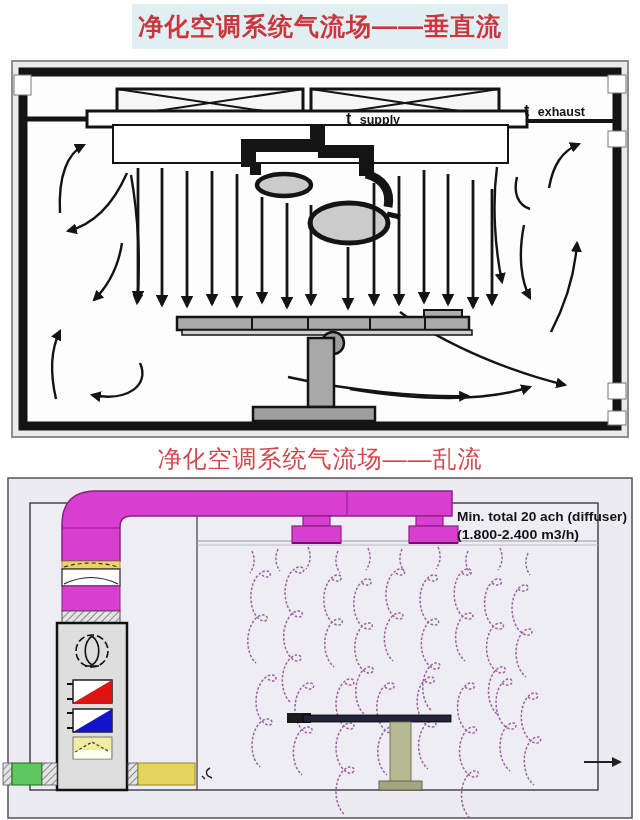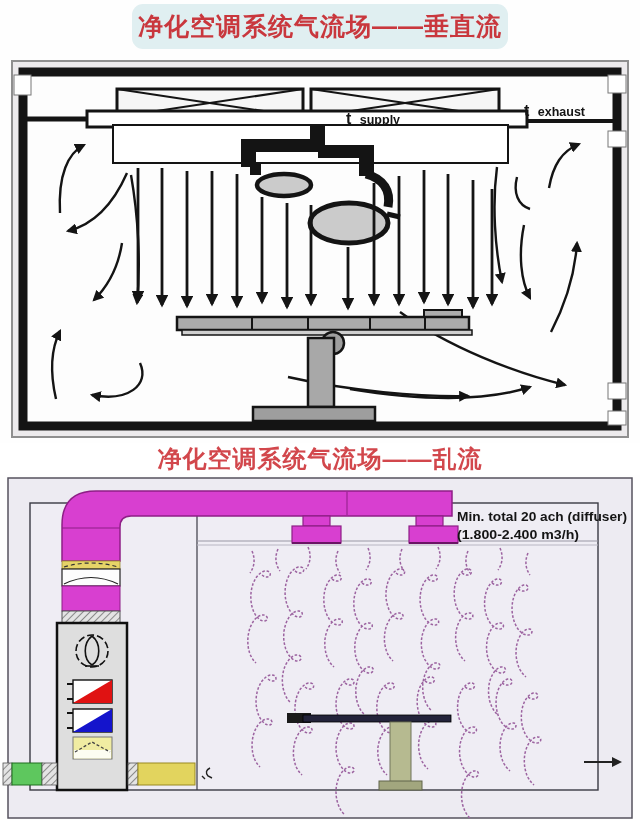--- a/index.html
+++ b/index.html
@@ -1,22 +1,22 @@
 <!DOCTYPE html>
 <html><head>
 <meta charset="utf-8">
 <style>
   html,body{margin:0;padding:0;background:#ffffff;}
   body{width:640px;height:820px;font-family:"Liberation Sans",sans-serif;}
   .page{position:relative;width:640px;height:820px;overflow:hidden;background:#fefefe;}
   .title1{position:absolute;left:132px;top:4px;width:376px;height:45px;background:#e0eff1;
-          border-radius:11px;display:flex;align-items:center;justify-content:center;
+          border-radius:2px;display:flex;align-items:center;justify-content:center;
           color:#c9373d;font-weight:bold;font-size:25px;letter-spacing:1px;}
   .title2{position:absolute;left:0;top:443px;width:640px;height:32px;display:flex;
-          align-items:center;justify-content:center;color:#d2474c;font-weight:bold;
+          align-items:center;justify-content:center;color:#d2474c;font-weight:normal;
           font-size:24px;letter-spacing:1px;background:#ffffff;}
   svg{position:absolute;left:0;display:block;}
   #d1{top:55px;}
   #d2{top:475px;}
   svg text{font-family:"Liberation Sans",sans-serif;fill:#141414;}
 </style>
 </head>
 <body>
 
 <div class="page">

